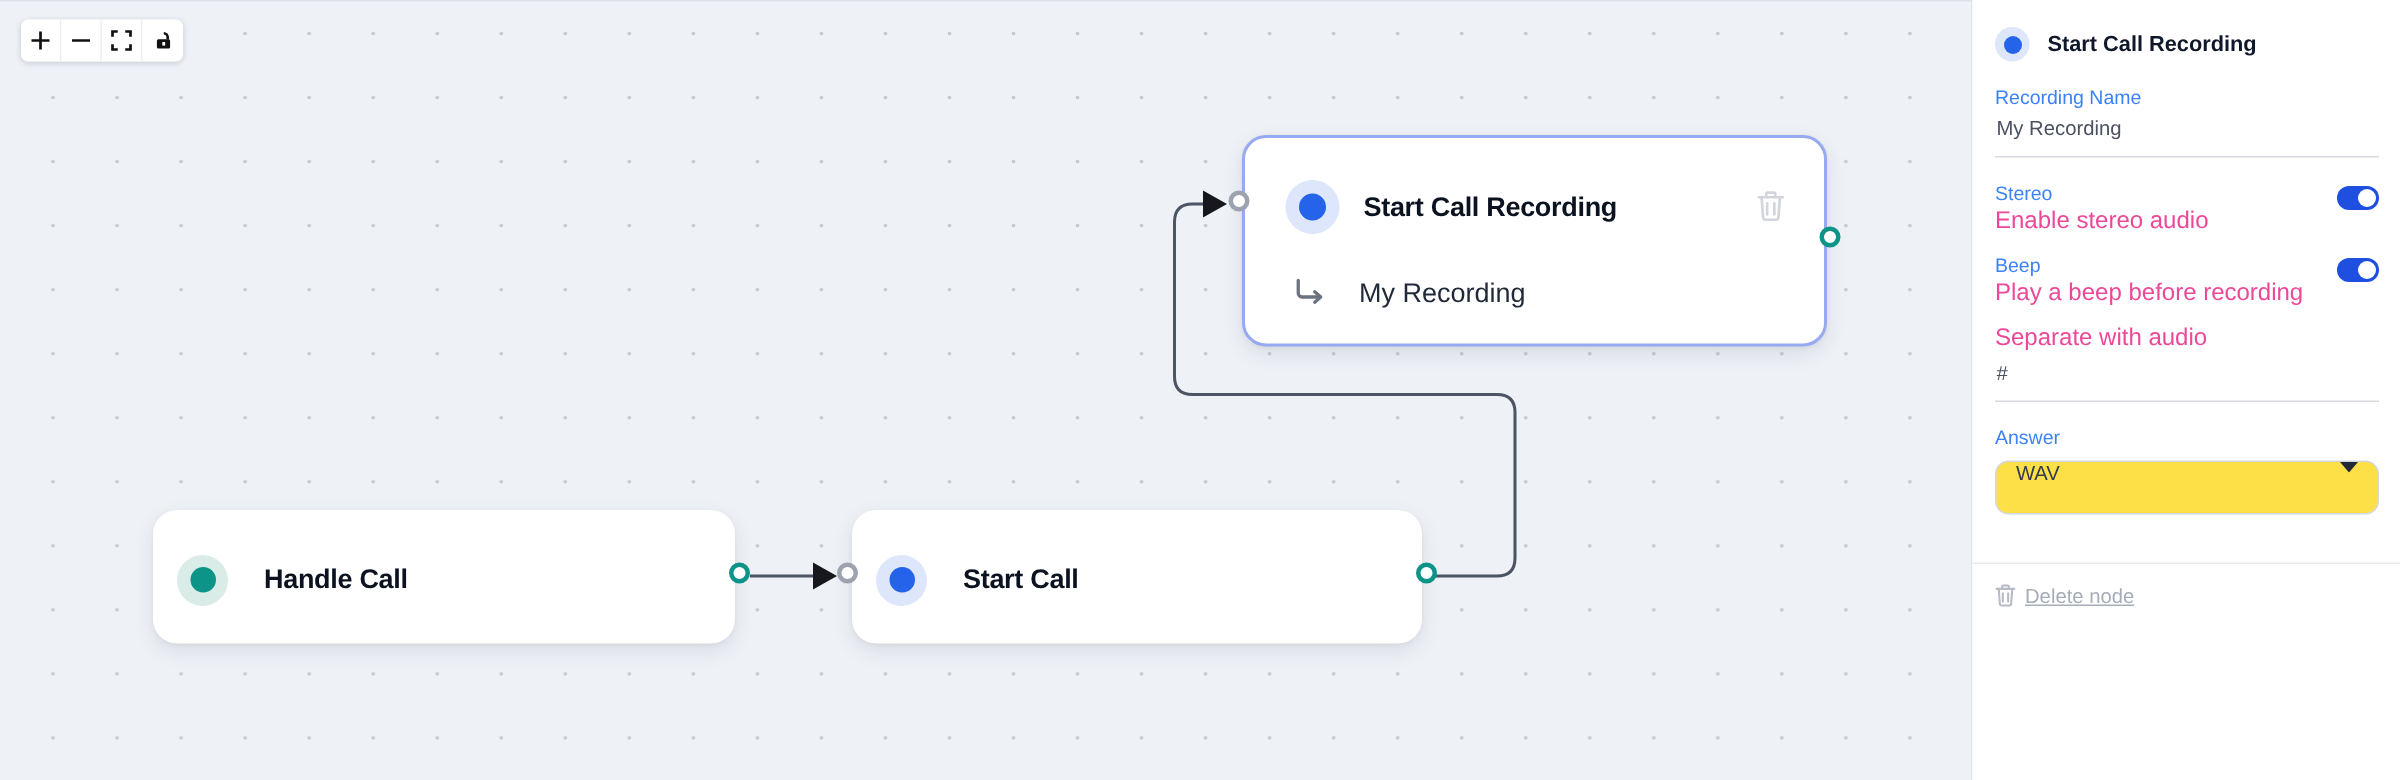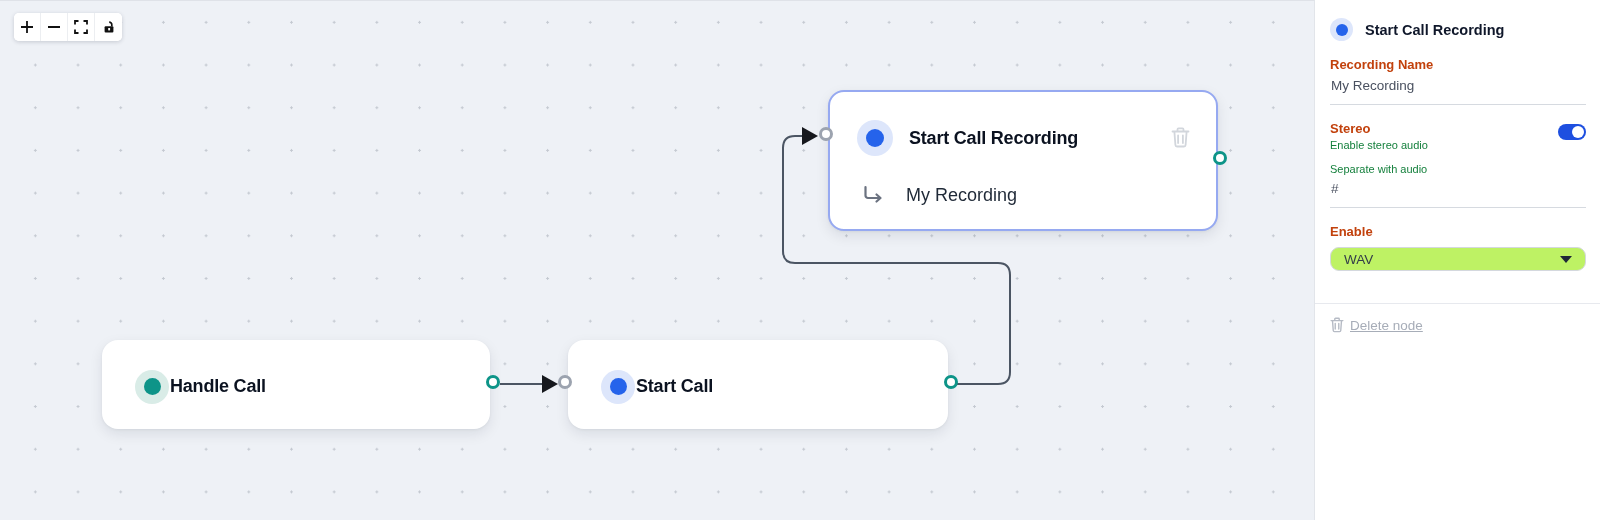--- a/index.html
+++ b/index.html
@@ -38,49 +38,49 @@
   .nsub { font-size:18px; font-weight:400; color:#1f2937; }
   .handle { position:absolute; width:14px; height:14px; border-radius:50%;
     background:#fff; border:3px solid #9ca3af; }
   .handle.src { border-color:#0d9488; }
   .trash-btn { background:none; border:none; cursor:pointer; position:absolute; }
 
   
   #node-handle-call  { left:102px; top:339px; width:388px; height:89px; }
   #node-answer-call  { left:568px; top:339px; width:380px; height:89px; }
   #node-start-rec    { left:828px; top:89px;  width:390px; height:141px; }
-  #node-handle-call .nrow, #node-answer-call .nrow { top:4px; bottom:0; padding-left:33px; gap:1px; }
+  #node-handle-call .nrow, #node-answer-call .nrow { top:4px; bottom:0; padding-left:16px; gap:24px; }
   #node-handle-call .handle.src { right:-10px; top:50%; margin-top:-10px; }
   #node-answer-call .handle.tgt { left:-10px;  top:50%; margin-top:-10px; }
   #node-answer-call .handle.src { right:-10px; top:50%; margin-top:-10px; }
   #node-start-rec .handle.tgt { left:-11px; top:35px; }
   #node-start-rec .handle.src { right:-11px; top:50%; margin-top:-10px; }
   #node-start-rec .row-title { top:27px; height:38px; padding-left:27px; gap:16px; }
   #node-start-rec .row-sub   { top:84px; height:38px; padding-left:32px; gap:22px; }
   #node-start-rec .trash-btn { right:26px; top:35px; }
 
   
   .panel { flex:1; background:#fff; padding:18px 14px 0 15px; position:relative; }
   .phead { display:flex; align-items:center; gap:12px; margin-bottom:16px; }
   .phead .halo { width:23px; height:23px; }
   .phead .dot { width:12px; height:12px; }
   .ptitle { font-size:14.5px; font-weight:700; color:#0f172a; }
-  .plabel { font-size:13px; font-weight:700; color:#c2410c; }
-  .phelp  { font-size:11px; color:#15803d; margin-top:3px; }
+  .plabel { font-size:13px; font-weight:400; color:#3b82f6; }
+  .phelp  { font-size:16px; color:#ec4899; margin-top:3px; }
   .pinput { width:100%; border:none; border-bottom:1px solid #d6dae0; background:transparent;
     font-family:inherit; font-size:13.5px; color:#4a5160; padding:6px 1px 11px; outline:none; }
   .field { margin-bottom:16px; }
   .trow { display:flex; align-items:flex-start; justify-content:space-between; margin-bottom:12px; }
   .toggle { width:28px; height:16px; border-radius:9px; background:#1e4fe0; border:none;
     position:relative; cursor:pointer; flex:0 0 auto; margin-top:3px; }
   .toggle .knob { position:absolute; right:2px; top:2px; width:12px; height:12px;
     border-radius:50%; background:#fff; }
-  .select { margin-top:8px; height:24px; border:1px solid #d4d8de; border-radius:9px;
-    display:flex; align-items:center; justify-content:space-between; padding:0 13px;
-    font-size:13.5px; color:#333c4a; cursor:pointer; background:#bef264; }
+  .select { margin-top:8px; height:36px; border:1px solid #d4d8de; border-radius:9px;
+    display:flex; justify-content:space-between; padding:0 13px;
+    font-size:13.5px; color:#333c4a; cursor:pointer; background:#fde047; }
   .pdivider { border-top:1px solid #e7e9ee; margin:32px -14px 0 -15px; }
   .delete-row { margin-top:13px; display:flex; align-items:center; gap:6px; color:#a7adb8;
     font-size:13.5px; cursor:pointer; background:none; border:none; font-family:inherit; }
   .delete-row span { text-decoration:underline; }
   svg { display:block; }
 </style>
 </head>
 <body>
 
 <div class="app">
@@ -190,28 +190,37 @@
     <div class="trow">
       <div>
         <div class="plabel">Stereo</div>
         <div class="phelp">Enable stereo audio</div>
       </div>
       <button class="toggle">
           <span class="knob"></span>
         </button>
     </div>
 
+    <div class="trow">
+      <div>
+        <div class="plabel">Beep</div>
+        <div class="phelp">Play a beep before recording</div>
+      </div>
+      <button class="toggle">
+          <span class="knob"></span>
+        </button>
+    </div>
 
     <div class="field">
       <div class="phelp">Separate with audio</div>
       <input class="pinput" value="#" style="">
     </div>
 
     <div>
-      <div class="plabel">Enable</div>
+      <div class="plabel">Answer</div>
       <div class="select">
         <span>WAV</span>
         <svg width="12" height="7" viewBox="0 0 12 7">
             <polygon points="0,0 12,0 6,7" fill="#1f2937"></polygon>
           </svg>
       </div>
     </div>
 
     <div class="pdivider"></div>
 

